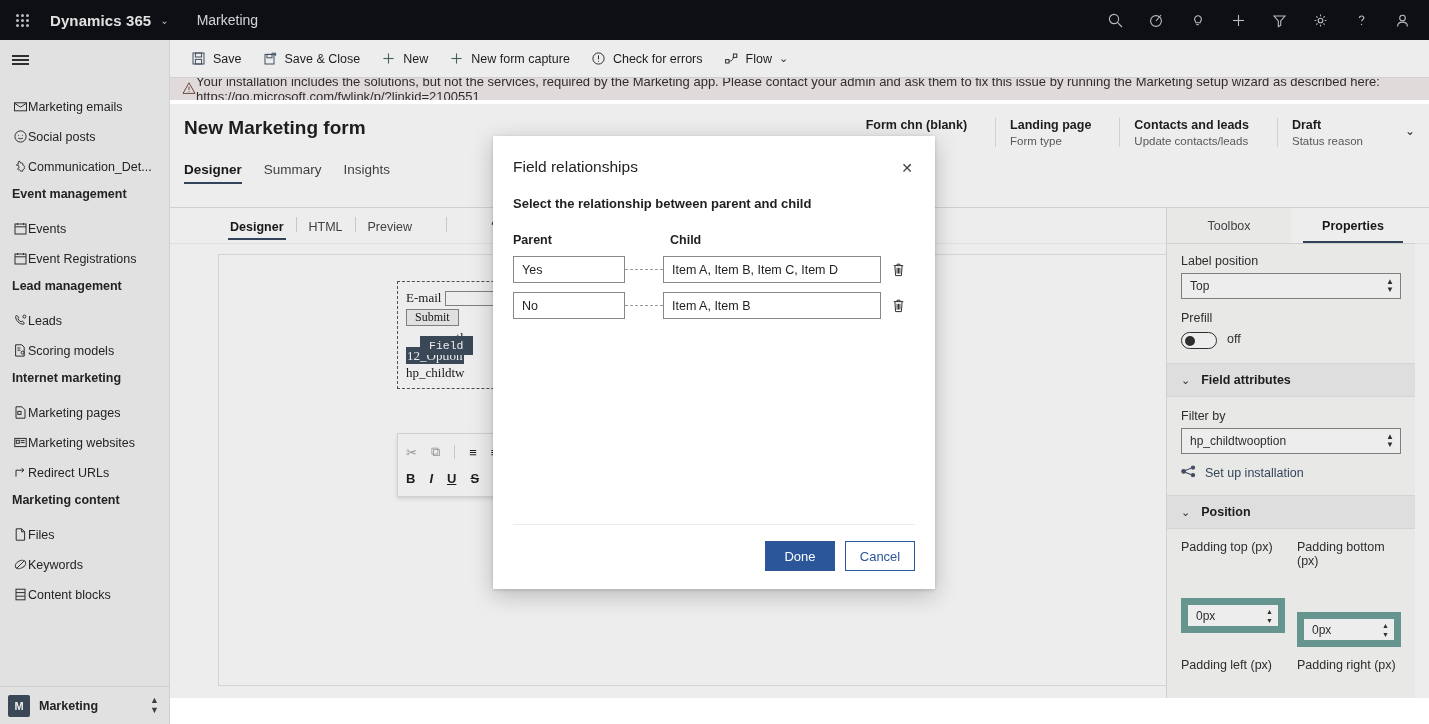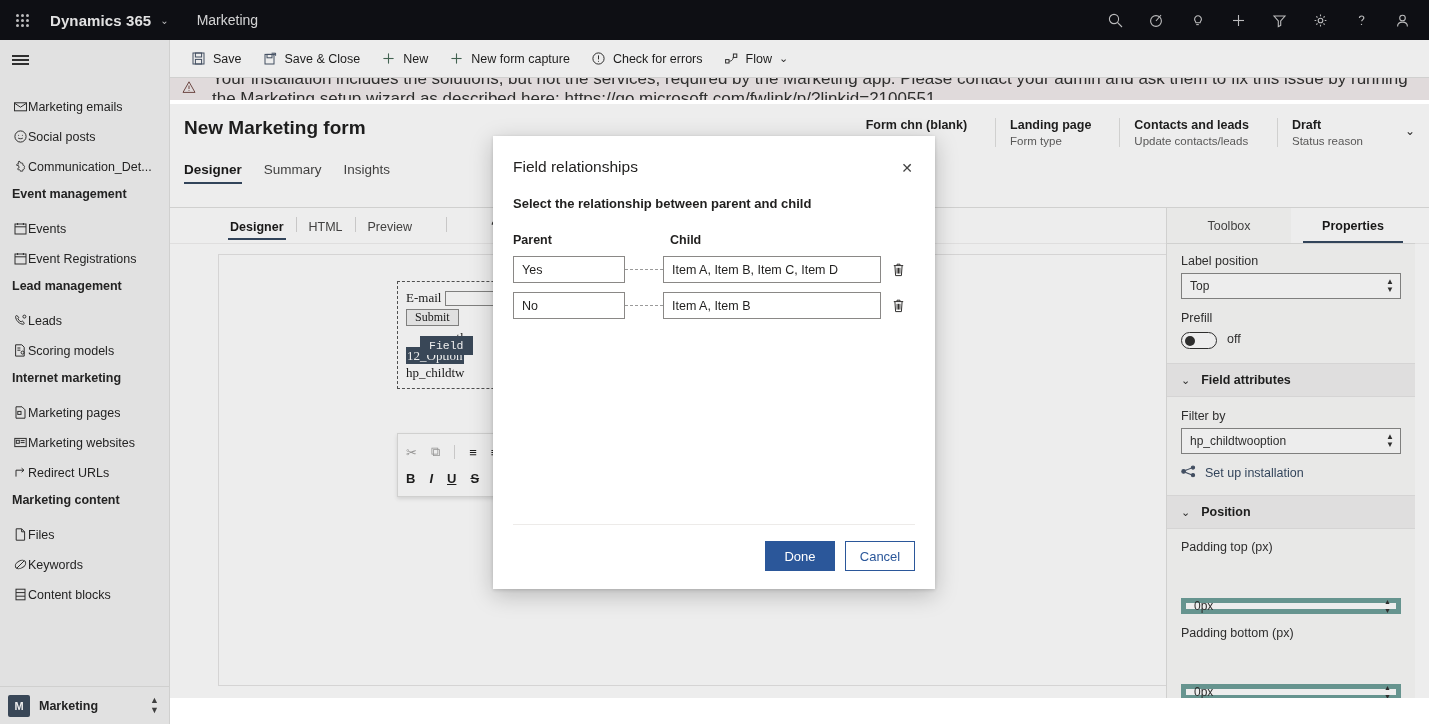--- a/index.html
+++ b/index.html
@@ -78,22 +78,22 @@
   }
   .cmd {
     display: flex; align-items: center; gap: 7px; height: 30px; padding: 0 9px;
     font-size: 12.5px; color: #201f1e; cursor: pointer; border-radius: 2px; white-space: nowrap;
   }
   .cmd svg { display: block; }
 
   
   .warnbar {
     position: absolute; top: 78px; left: 170px; width: 1259px; height: 22px;
-    background: #fde7e9; display: flex; align-items: center; gap: 16px; padding-left: 12px;
-    font-size: 17px; color: #323130; overflow: hidden;
+    background: #fde7e9; display: flex; align-items: center; gap: 0; padding-left: 12px;
+    font-size: 13px; color: #323130; overflow: hidden;
   }
   .warn-ico { flex: 0 0 14px; }
 
   
   .rechead {
     position: absolute; top: 104px; left: 170px; width: 1259px; height: 104px;
     background: #fff; border-bottom: 1px solid #e1dfdd;
   }
   .rec-title {
     position: absolute; left: 14px; top: 13px; font-size: 19px; font-weight: 600; color: #201f1e;
@@ -205,24 +205,24 @@
     margin: 14px -14px 0; padding: 9px 14px; background: #f0efee;
     border-top: 1px solid #e6e4e2; border-bottom: 1px solid #e6e4e2;
     display: flex; align-items: center; gap: 11px; cursor: pointer;
   }
   .pp-section .chev { font-size: 11px; color: #323130; }
   .pp-section .sect-title { font-size: 12.5px; font-weight: 700; color: #201f1e; }
   .pp-link {
     display: flex; align-items: center; gap: 9px; margin-top: 11px;
     font-size: 12.5px; color: #0f4f9e; cursor: pointer;
   }
-  .pp-grid2 { display: flex; gap: 12px; margin-top: 11px; flex-direction: column; }
+  .pp-grid2 { display: flex; gap: 12px; margin-top: 11px; }
   .pp-grid2 > div { flex: 1; }
   .pp-spin {
-    position: relative; height: 16px; border: 5px solid #14b8a6; background: #fff;
+    position: relative; height: 35px; border: 7px solid #14b8a6; background: #fff;
     display: flex; align-items: center; padding: 0 22px 0 8px; font-size: 12px; color: #323130; margin-top: 44px;
   }
   .pp-spin .arrows {
     position: absolute; right: 5px; top: 50%; transform: translateY(-50%);
     display: flex; flex-direction: column; gap: 2px; font-size: 7px; line-height: 1; color: #323130;
     cursor: pointer;
   }
 
   
   .modal {

